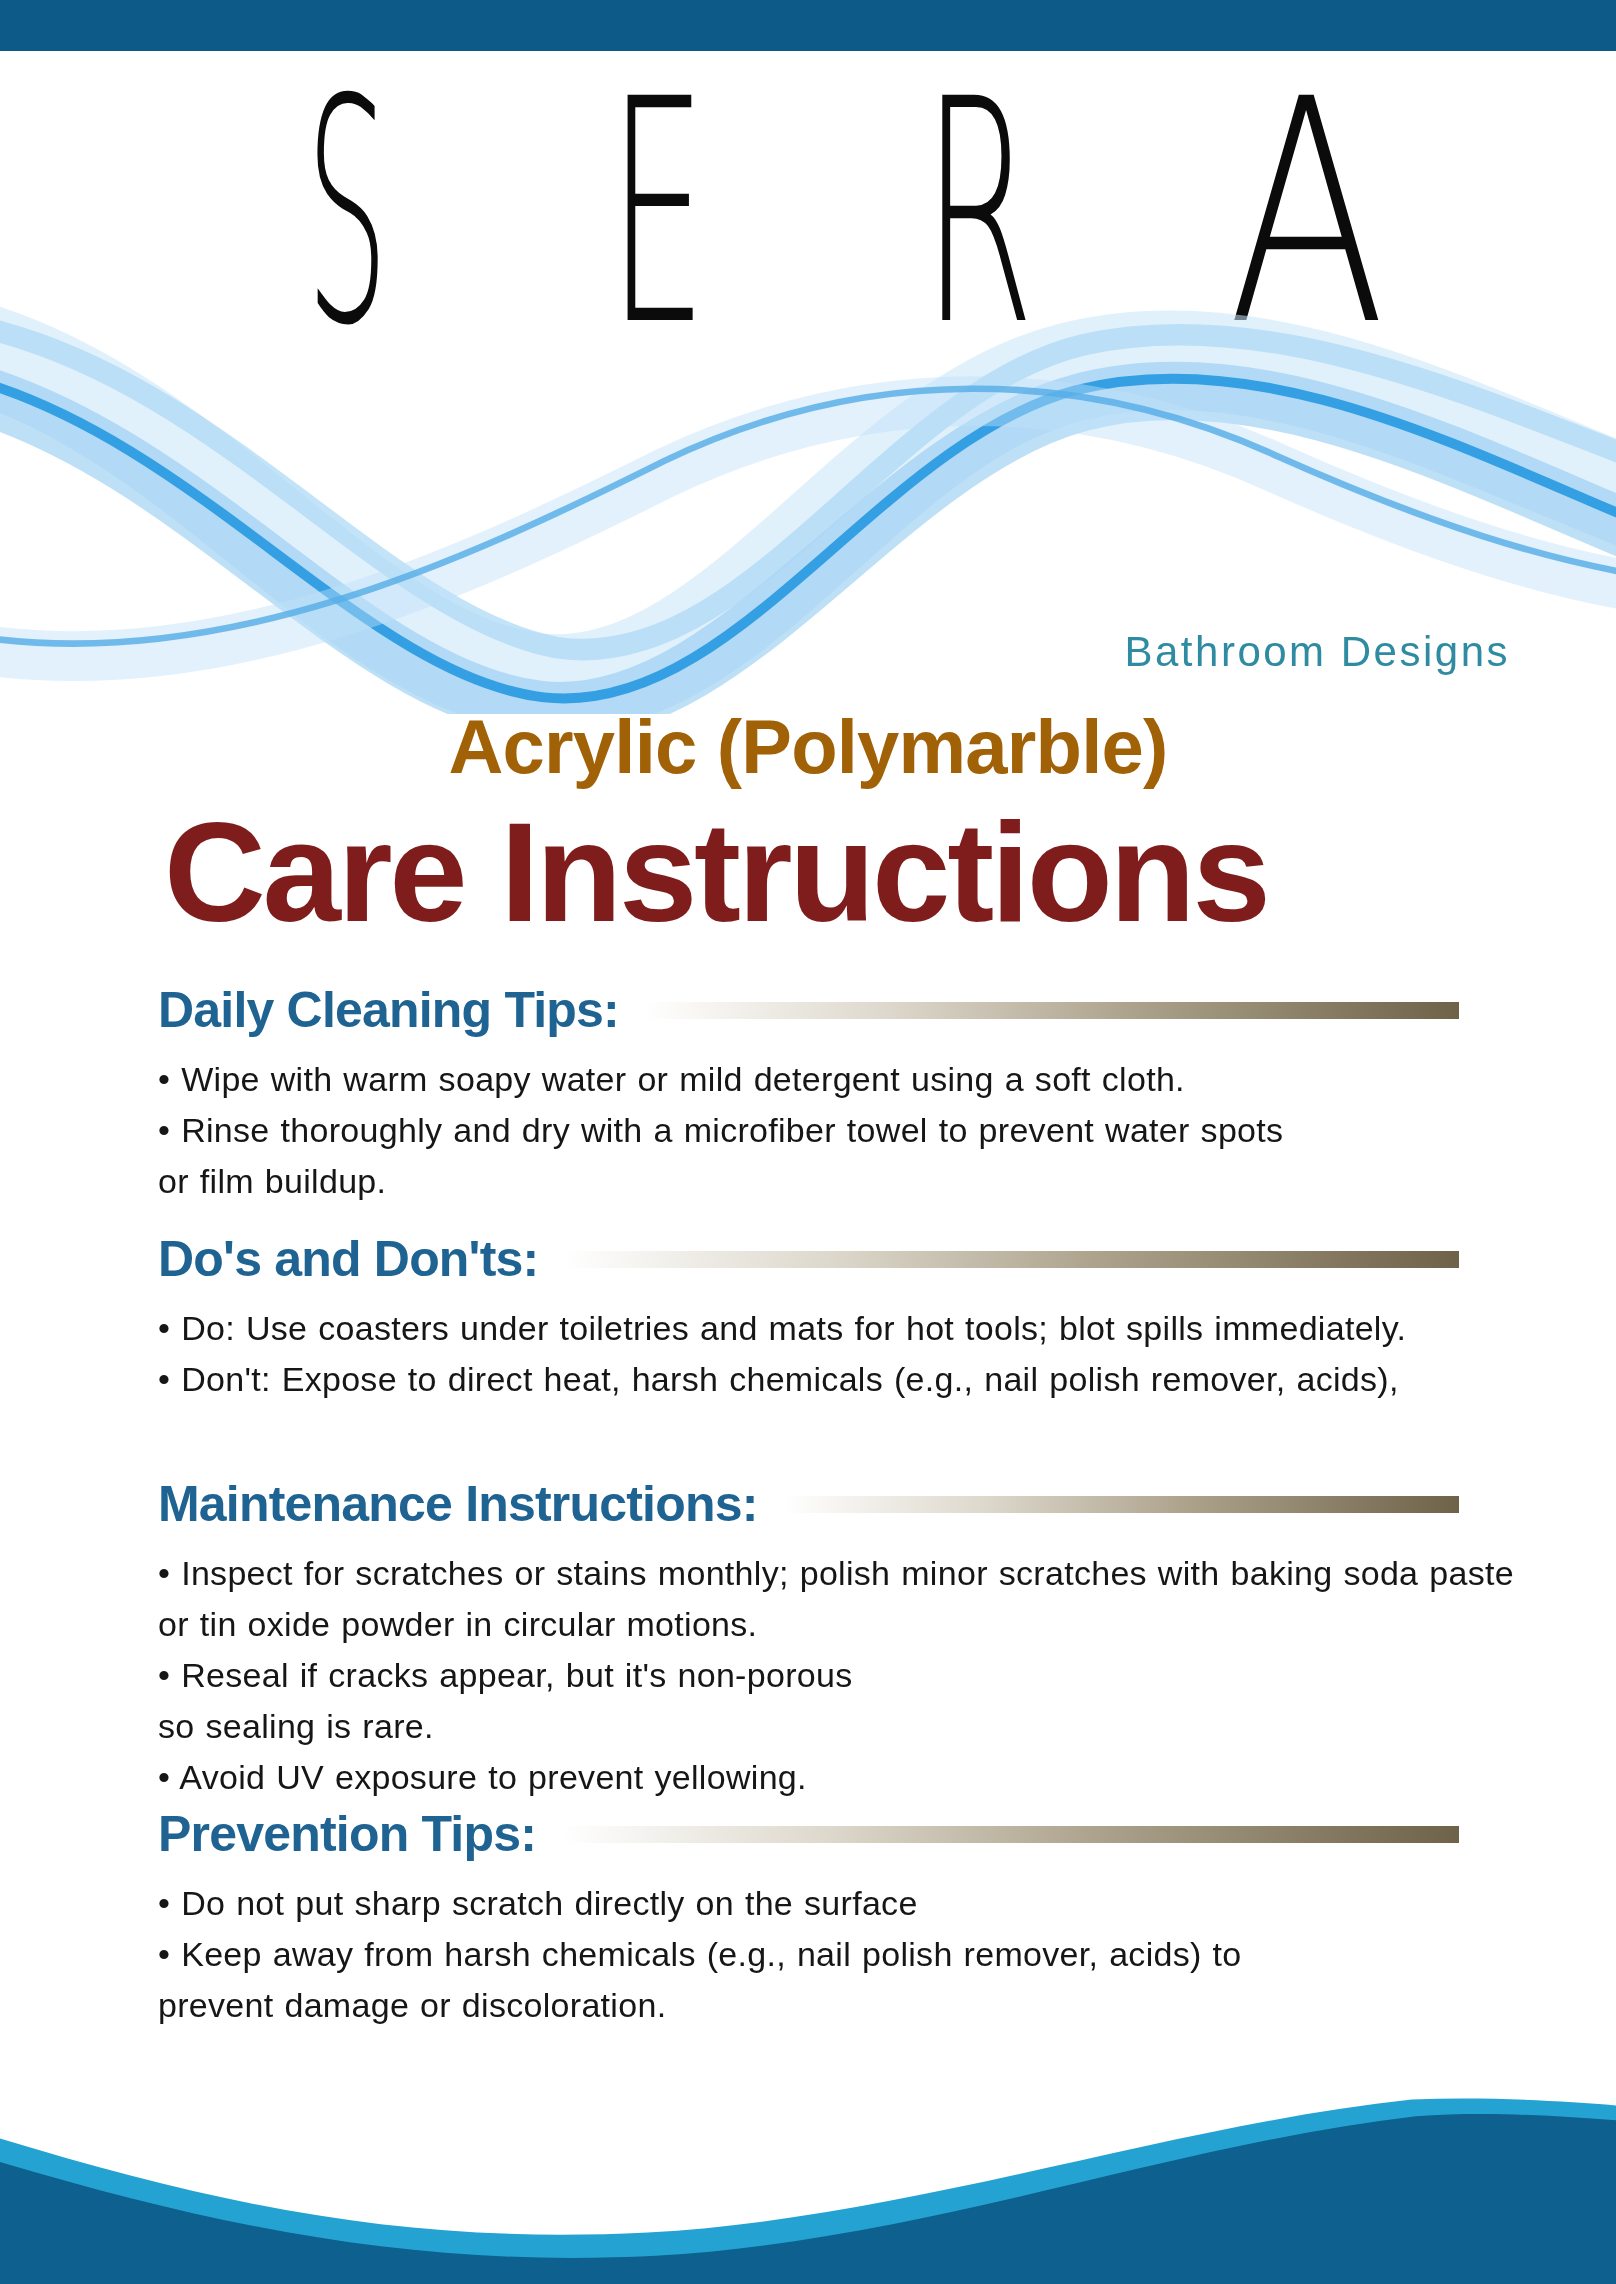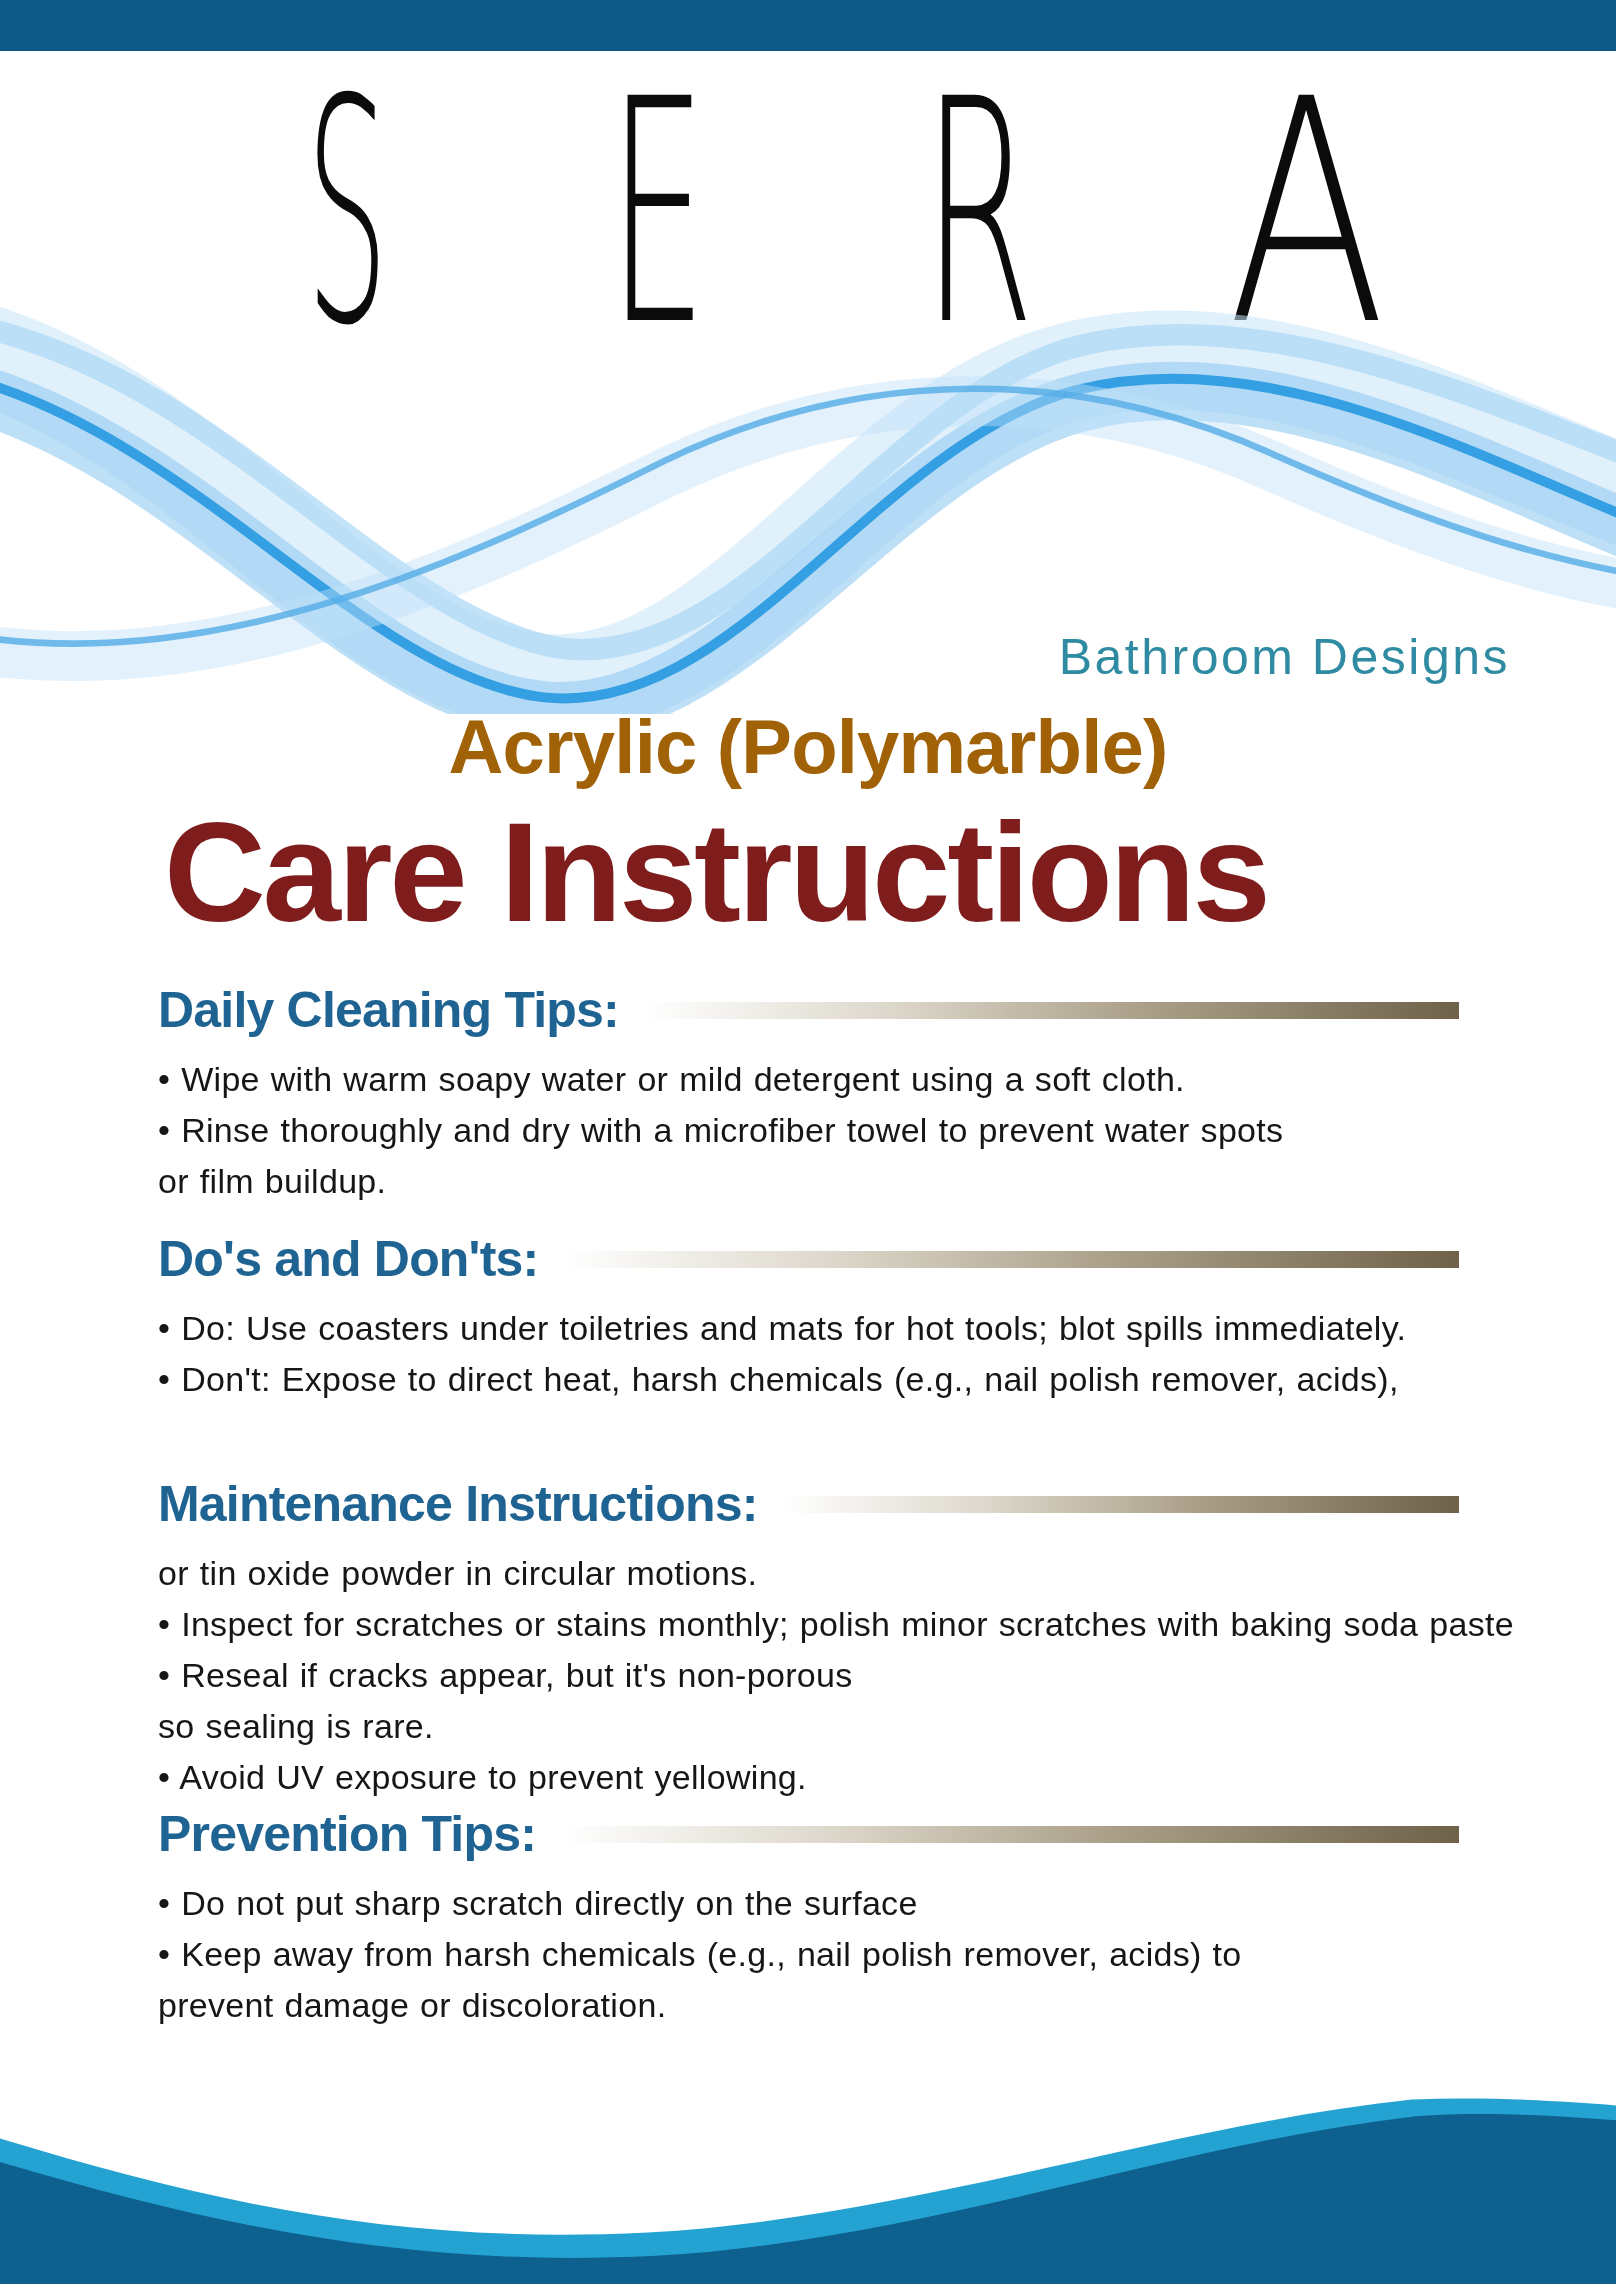--- a/index.html
+++ b/index.html
@@ -18,21 +18,21 @@
   .logo span{display:block;}
   .l-s{transform:scaleX(.42);}
   .l-e{transform:scaleX(.50);}
   .l-r{transform:scaleX(.52);}
   .l-a{transform:scaleX(.75);}
   
   .waves{position:absolute;left:0;top:299px;width:1616px;height:415px;}
   
   .brand-subtitle{
     position:absolute;top:628px;right:106px;
-    font-size:50px;letter-spacing:2.5px;color:#2e8ba1;white-space:nowrap;
+    font-size:42px;letter-spacing:2.5px;color:#2e8ba1;white-space:nowrap;
   }
   .title-sub{
     position:absolute;top:703px;left:50%;transform:translateX(-50%);
     font-size:76px;font-weight:bold;color:#a16207;letter-spacing:-0.8px;white-space:nowrap;
   }
   .title-main{
     position:absolute;top:791px;left:164px;
     font-size:141px;font-weight:bold;color:#7f1d1d;letter-spacing:-3.3px;white-space:nowrap;
   }
   
@@ -103,22 +103,22 @@
     <p>• Don't: Expose to direct heat, harsh chemicals (e.g., nail polish remover, acids),</p>
   </div>
 </section>
 
 <section class="sec s3">
   <div class="sec-head">
     <h2>Maintenance Instructions:</h2>
     <div class="grad-bar"></div>
   </div>
   <div class="lines">
+    <p>• Inspect for scratches or stains monthly; polish minor scratches with baking soda paste</p>
     <p>or tin oxide powder in circular motions.</p>
-    <p>• Inspect for scratches or stains monthly; polish minor scratches with baking soda paste</p>
     <p>• Reseal if cracks appear, but it's non-porous</p>
     <p>so sealing is rare.</p>
     <p>• Avoid UV exposure to prevent yellowing.</p>
   </div>
 </section>
 
 <section class="sec s4">
   <div class="sec-head">
     <h2>Prevention Tips:</h2>
     <div class="grad-bar"></div>

